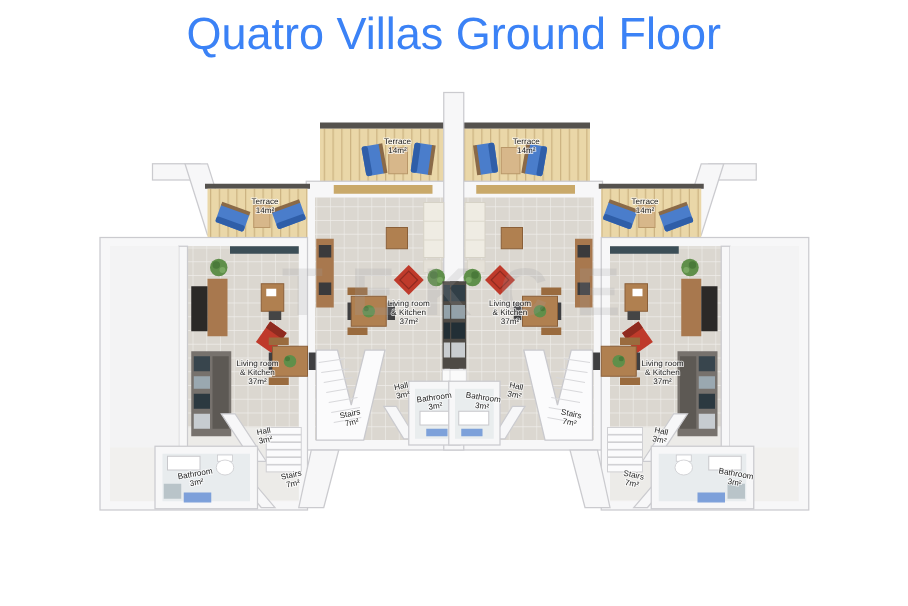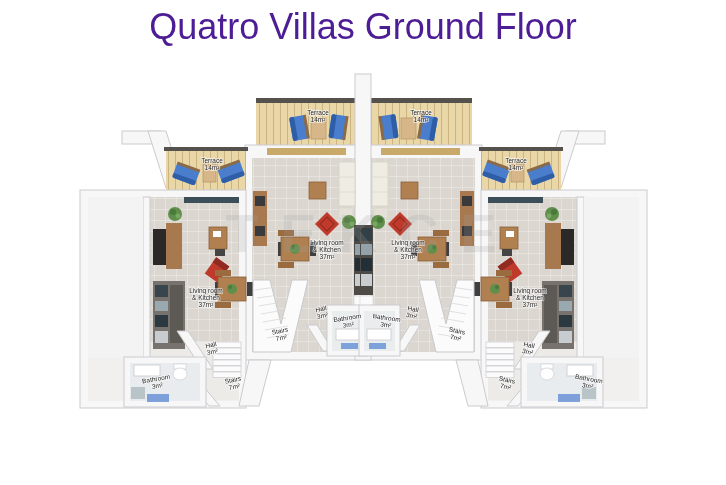--- a/index.html
+++ b/index.html
@@ -1,19 +1,19 @@
 <!DOCTYPE html>
 <html><head>
 <meta charset="utf-8">
 <style>
   html,body{margin:0;padding:0;background:#ffffff;}
   .stage{position:relative;width:726px;height:485px;background:#ffffff;overflow:hidden;
          font-family:"Liberation Sans",sans-serif;}
   .title{position:absolute;top:6px;left:0;width:100%;margin:0;text-align:center;
-         font-size:36px;font-weight:400;color:#4c1d95;letter-spacing:0;
+         font-size:36px;font-weight:400;color:#3b82f6;letter-spacing:0;
          font-family:"Liberation Sans",sans-serif;}
   svg{position:absolute;left:0;top:0;}
   .wall{fill:#f7f7f8;stroke:#cbcbcf;stroke-width:1;}
   .lbl{font-family:"Liberation Sans",sans-serif;font-size:6.5px;fill:#1c1c1c;
        text-anchor:middle;paint-order:stroke;stroke:rgba(255,255,255,0.7);stroke-width:1.5px;}
   .watermark{font-family:"Liberation Sans",sans-serif;font-size:54px;font-weight:700;
        fill:#9fa0a4;opacity:0.20;letter-spacing:22px;text-anchor:middle;}
   .tread{fill:#fbfbfc;stroke:#d0d0d3;stroke-width:0.8;}
   .vanity{fill:#ffffff;stroke:#c8c8cc;stroke-width:0.8;}
   .sofa{fill:#efece3;stroke:#d6d2c6;stroke-width:0.8;}

